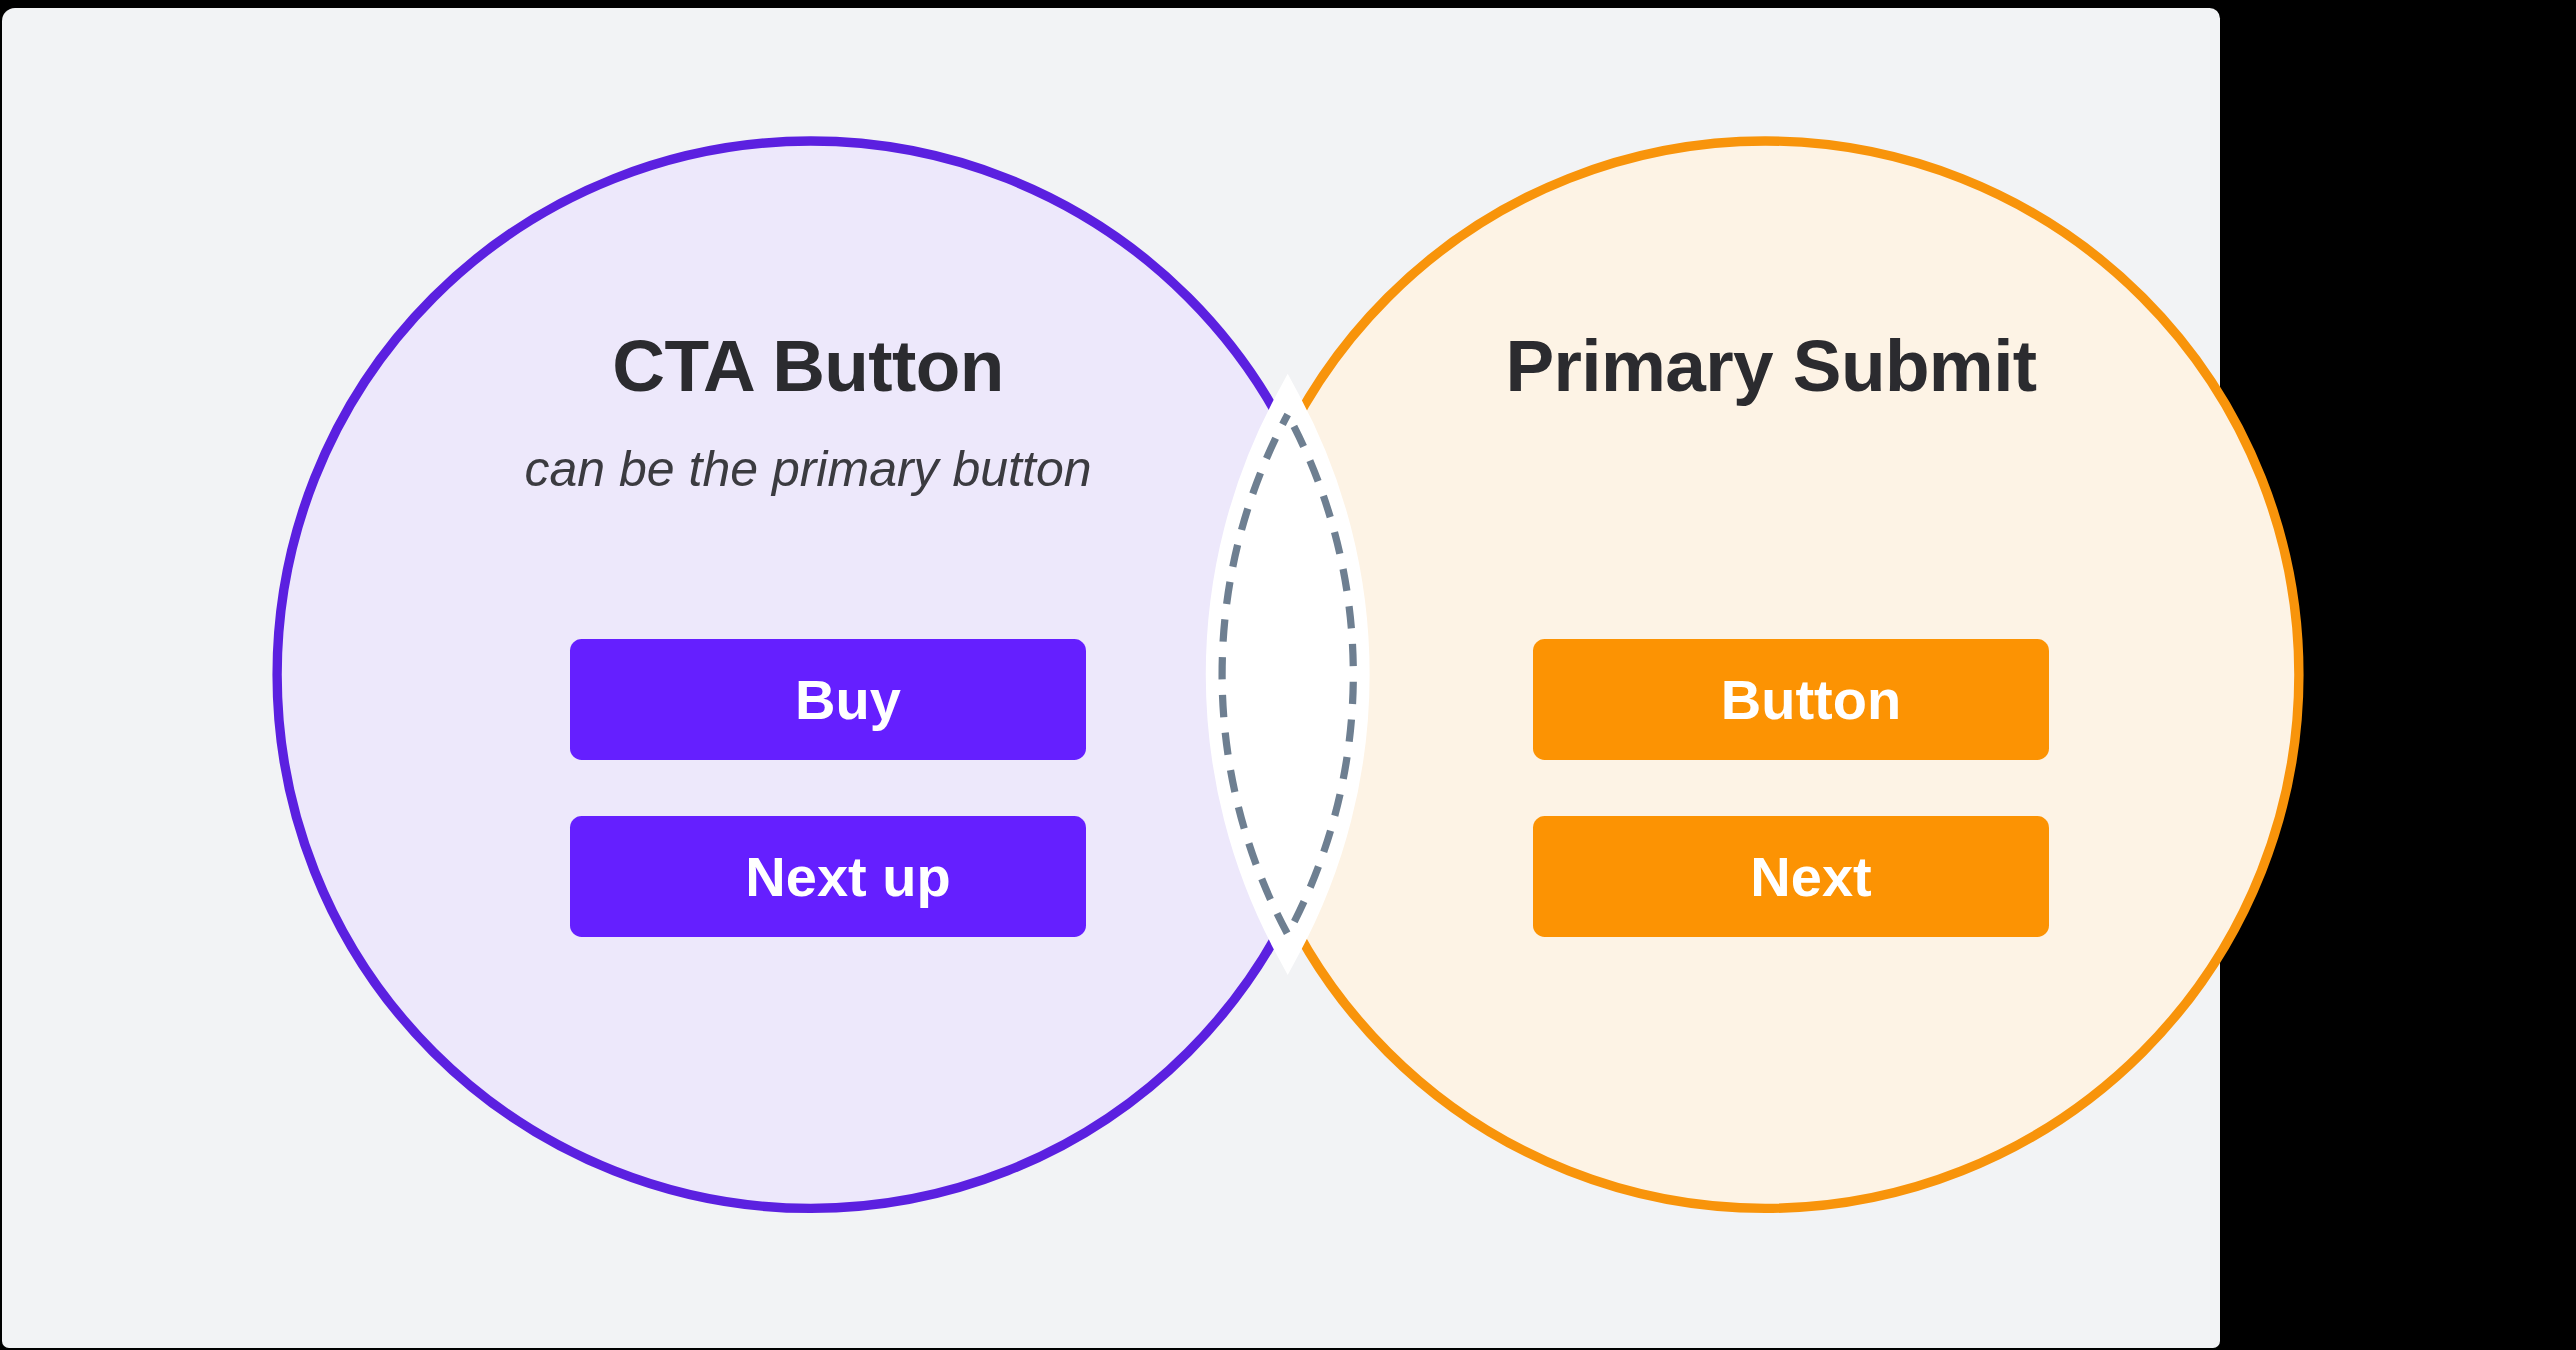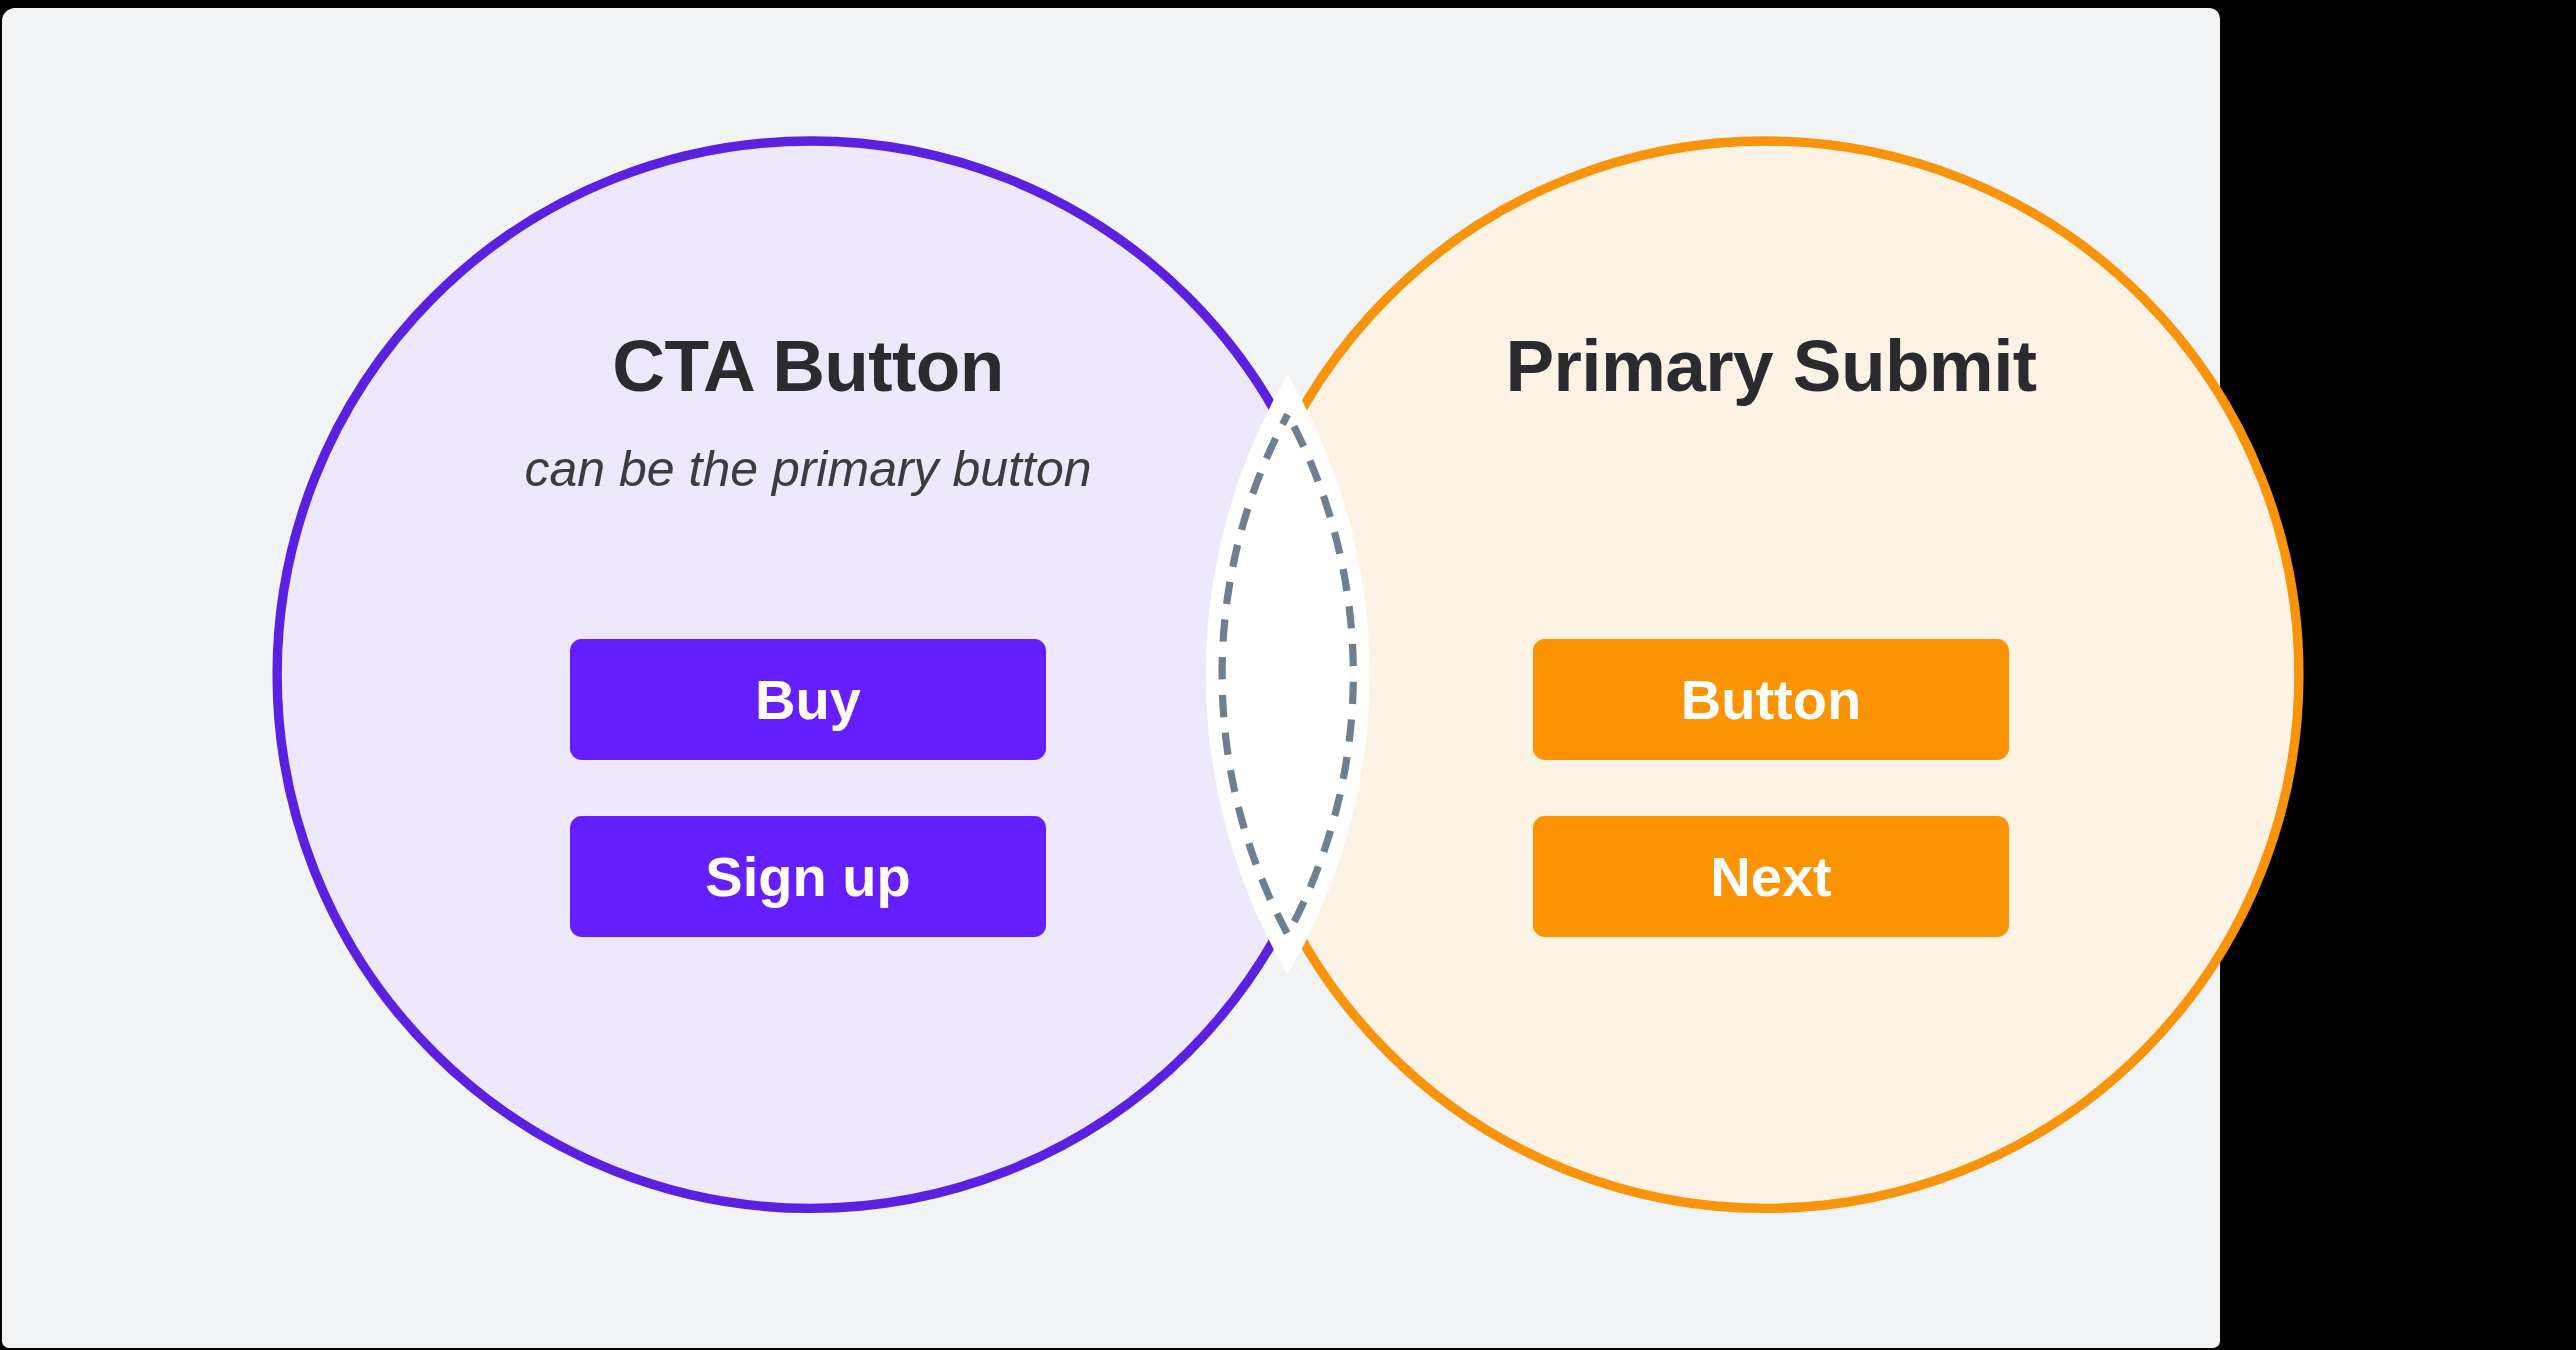--- a/index.html
+++ b/index.html
@@ -71,20 +71,21 @@
     left: 0;
     width: 476px;
     height: 121px;
     border-radius: 11.7px;
     display: flex;
     align-items: center;
     justify-content: center;
     font-size: 56px;
     font-weight: 600;
     color: var(--button-text, #FFFFFF);
+    padding-left: 40px;
   }
   .btn-1 { top: 639px; }
   .btn-2 { top: 816px; }
   .btn-purple { background: var(--left-button, #651FFF); }
   .btn-orange { background: var(--right-button, #FC9303); }
 </style>
 </head>
 <body>
 
 <div class="stage">
@@ -97,21 +98,21 @@
     <path d="M 2200 685 A 985 985 0 0 0 2200 1620 A 985 985 0 0 0 2200 685 Z" transform="translate(2200 1152.5) scale(0.95) translate(-2200 -1152.5)" style="fill:none; stroke:var(--lens-dash,#6E7F91); stroke-width:13; stroke-dasharray:40 28; stroke-dashoffset:20;"></path>
   </svg>
 
   <div class="side side-left">
     <div class="title">CTA Button</div>
     <div class="subtitle">can be the primary button</div>
     <div class="btn btn-purple btn-1">
       <span>Buy</span>
     </div>
     <div class="btn btn-purple btn-2">
-      <span>Sign up</span>
+      <span>Next up</span>
     </div>
   </div>
 
   <div class="side side-right">
     <div class="title">Primary Submit</div>
     <div class="btn btn-orange btn-1">
       <span>Button</span>
     </div>
     <div class="btn btn-orange btn-2">
       <span>Next</span>

